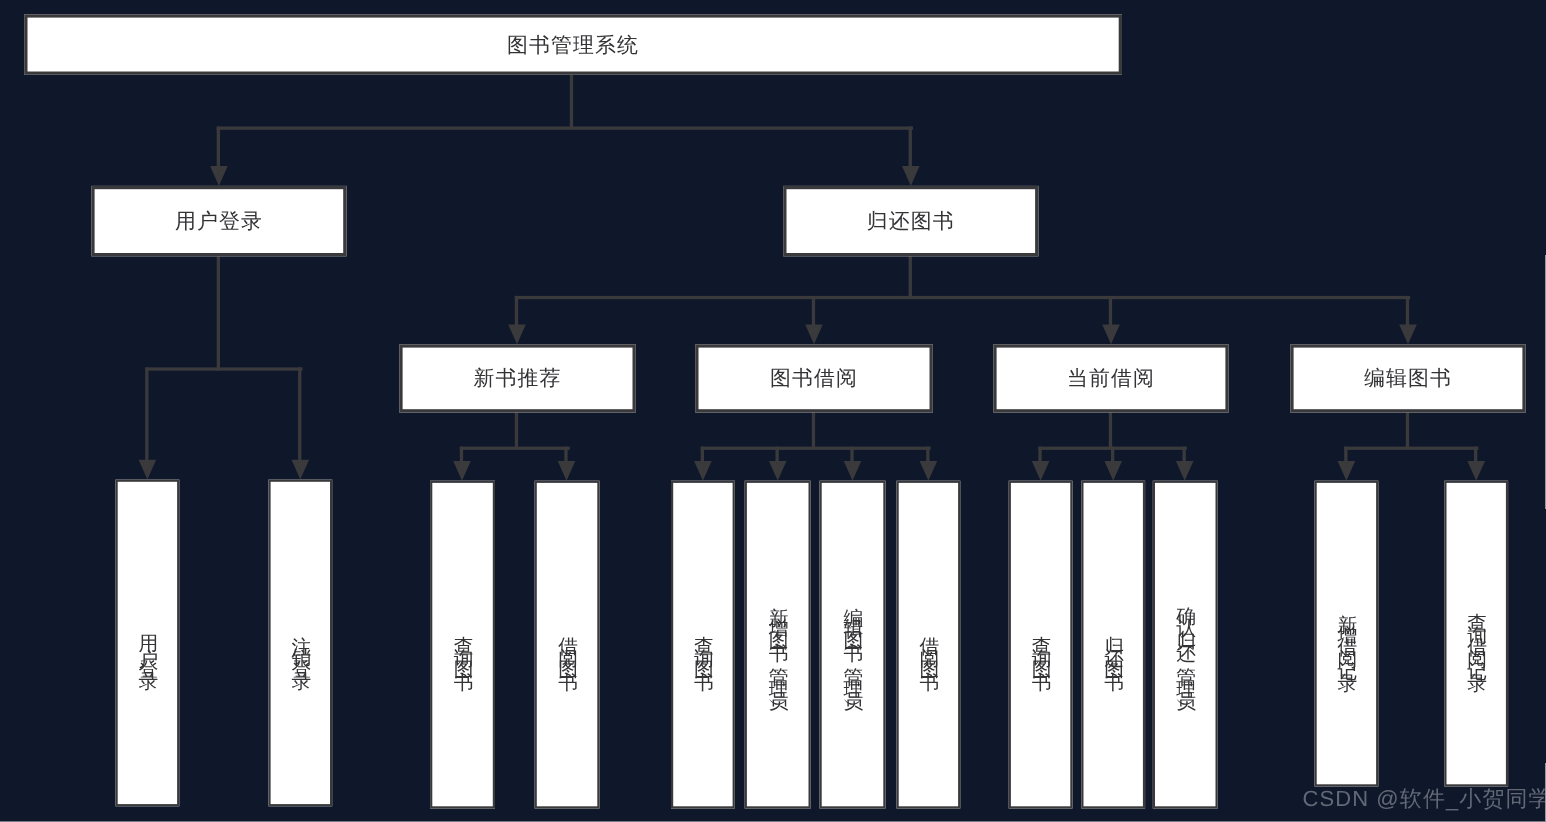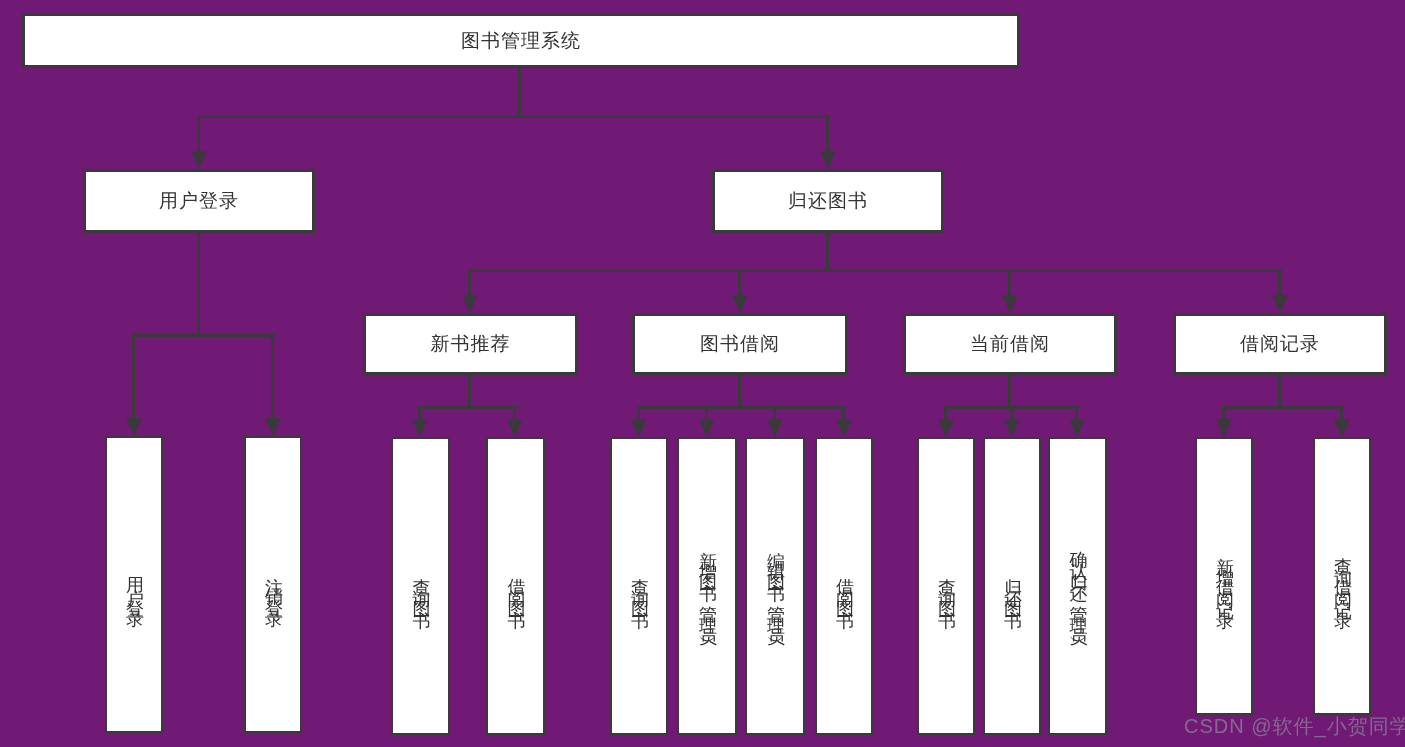--- a/index.html
+++ b/index.html
@@ -2,21 +2,21 @@
 <html><head>
 <meta charset="utf-8">
 <style>
   :root{
     --line:#3a3a3c;
     --text:#333336;
   }
   html,body{margin:0;padding:0;background:#ffffff;}
   body{font-family:"Liberation Sans","DejaVu Sans",sans-serif;}
   .canvas{
-    position:relative;width:1405px;height:747px;background:#701a75;overflow:hidden;
+    position:relative;width:1405px;height:747px;background:#0f172a;overflow:hidden;
   }
   
   .vl{position:absolute;width:3px;background:var(--line);}
   .hl{position:absolute;height:3px;background:var(--line);}
   
   .arrow{position:absolute;width:0;height:0;
     border-left:8px solid transparent;border-right:8px solid transparent;
     border-top:18px solid var(--line);}
   
   .hbox{position:absolute;box-sizing:border-box;border:3px solid var(--line);background:#fff;
@@ -108,21 +108,21 @@
   <div class="hbox" style="left:363px;top:313px;width:215px;height:62px;">
     <span>新书推荐</span>
   </div>
   <div class="hbox" style="left:632px;top:313px;width:216px;height:62px;">
     <span>图书借阅</span>
   </div>
   <div class="hbox" style="left:903px;top:313px;width:214px;height:62px;font-family:Liberation Serif, serif;">
     <span>当前借阅</span>
   </div>
   <div class="hbox" style="left:1173px;top:313px;width:214px;height:62px;">
-    <span>借阅记录</span>
+    <span>编辑图书</span>
   </div>
 
   <div class="vbox" style="left:105px;top:436px;width:58px;height:297px;">
     <span>用户登录</span>
   </div>
   <div class="vbox" style="left:244px;top:436px;width:58px;height:297px;">
     <span>注销登录</span>
   </div>
 
   <div class="vbox" style="left:391px;top:437px;width:59px;height:298px;">

